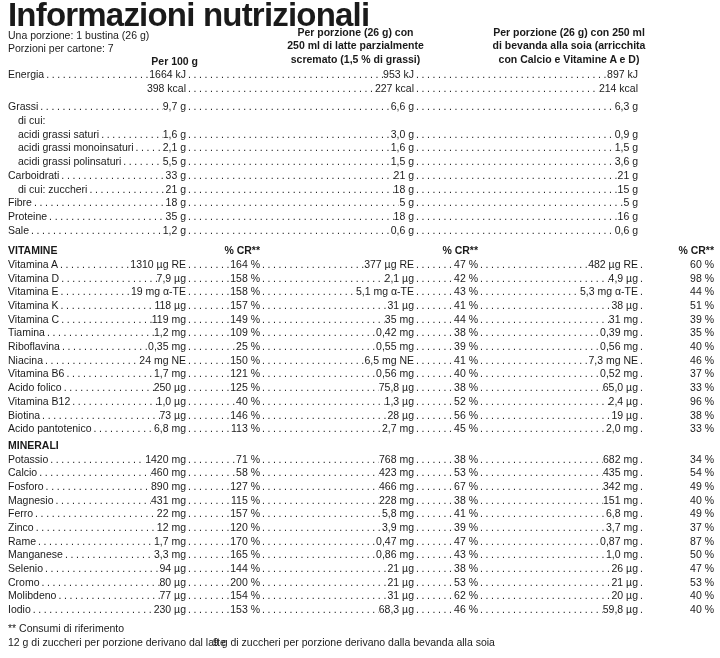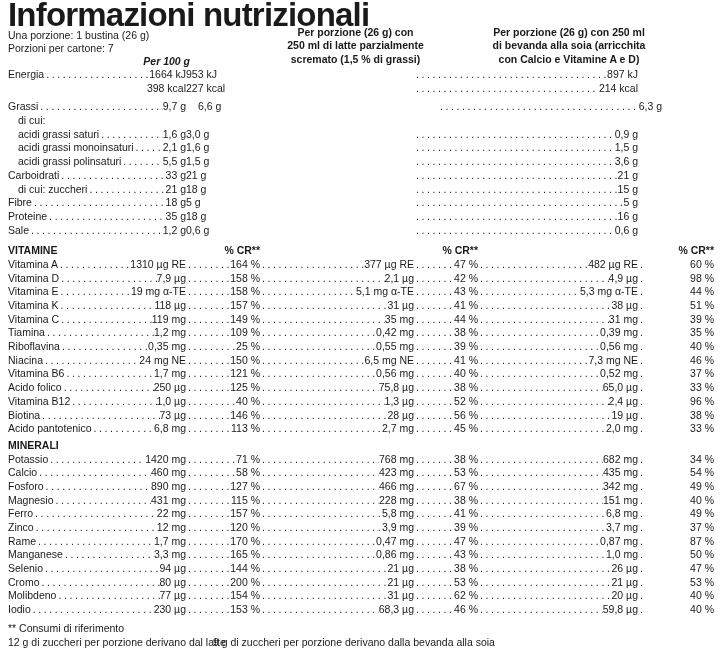--- a/index.html
+++ b/index.html
@@ -18,47 +18,47 @@
     font-weight: bold;
     letter-spacing: -0.8px;
     line-height: 26px;
     white-space: nowrap;
   }
 
   .header-area { position: relative; height: 40px; }
   .meta-line1 { position: absolute; left: 0; top: 1px; white-space: nowrap; }
   .meta-line2 { position: absolute; left: 0; top: 14px; white-space: nowrap; }
   .h-per100 {
-    position: absolute; left: 0; top: 27px; width: 182px;
-    text-align: right; font-weight: bold; font-style: italic;
+    position: absolute; left: 8px; top: 27px; width: 182px;
+    text-align: right; font-weight: bold;
   }
   .h-milk {
     position: absolute; left: 240px; top: -2px; width: 215px;
     text-align: center; font-weight: bold; line-height: 13.4px;
   }
   .h-soy {
     position: absolute; left: 465px; top: -2px; width: 192px;
     text-align: center; font-weight: bold; line-height: 13.4px;
   }
   .h-line { display: block; white-space: nowrap; }
 
   .rows { width: 706px; }
   .row { display: flex; width: 706px; line-height: 13.7px; height: 13.7px; }
-  .row.gap-sm { margin-top: 5px; gap: 12px; }
+  .row.gap-sm { margin-top: 5px; }
   .row.gap-md { margin-top: 7px; }
   .row.gap-xs { margin-top: 3px; }
   .cell { display: flex; overflow: hidden; align-items: baseline; }
 
   .w-c1  { width: 178px; }
   .w-cr1 { width: 74px; }
   .w-v2  { width: 154px; }
   .w-cr2 { width: 64px; }
   .w-v3  { width: 160px; }
   .w-cr3 { width: 76px; gap: 44px; }
-  .w-v2w { width: 228px; flex-direction: column; }
+  .w-v2w { width: 228px; }
   .w-v3w { width: 224px; }
   .w-h1  { width: 252px; }
   .w-h2  { width: 218px; }
   .w-h3  { width: 236px; }
 
   .lbl { flex: none; white-space: nowrap; }
   .ind { padding-left: 10px; }
   .bold { font-weight: bold; }
   .val { flex: none; white-space: nowrap; }
   .spacer { flex: 1 1 auto; }

